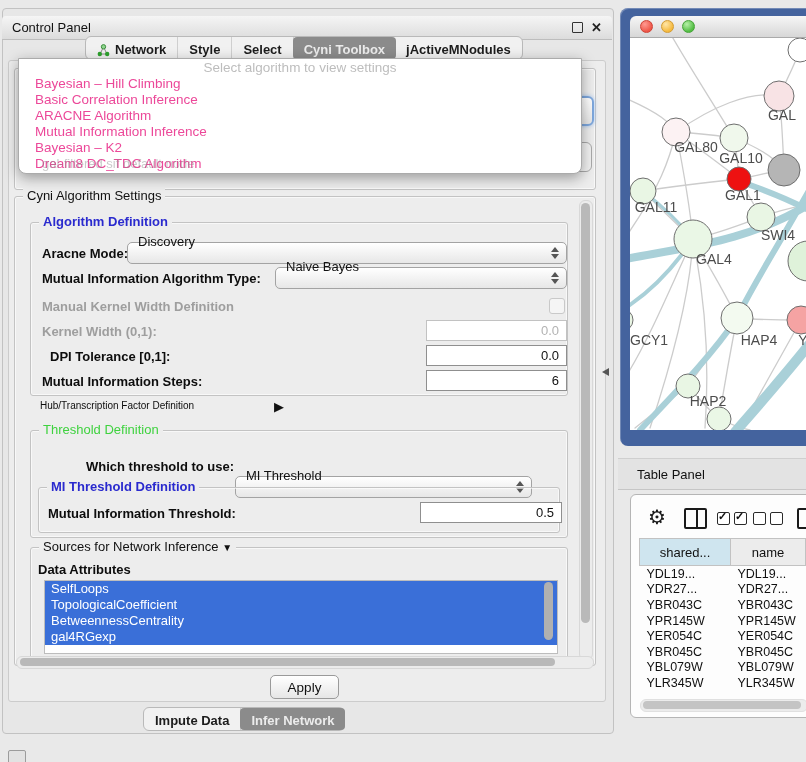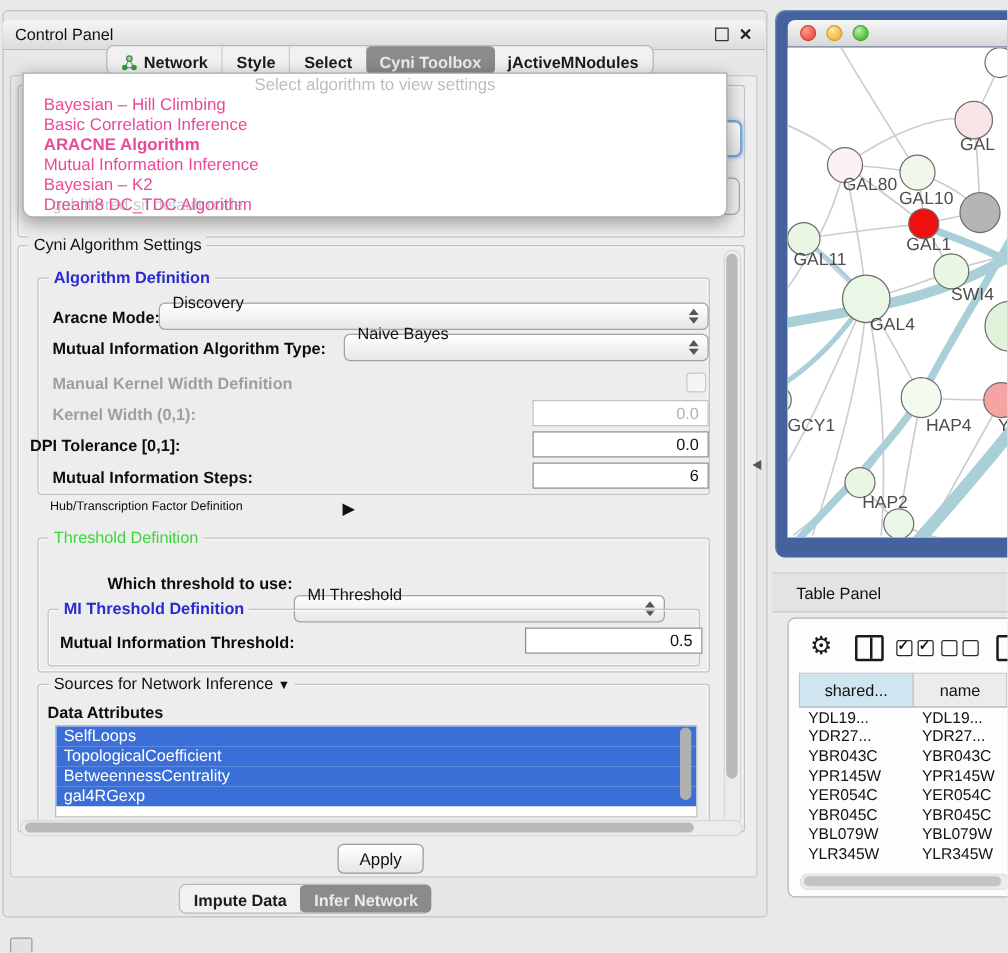--- a/index.html
+++ b/index.html
@@ -40,21 +40,21 @@
   
   .field{background:#fff;border:1px solid #8f8f8f;font-size:13px;display:flex;align-items:center;
          justify-content:flex-end;padding:0 7px;box-sizing:border-box;height:21px}
   .field.dis{border-color:#c2c2c2;color:#b3b3b3}
   .checkbox{width:14px;height:14px;border:1px solid #c9c9c9;border-radius:3px;background:#f5f5f5}
   
   .popup{left:18px;top:58px;width:562px;height:114px;background:#fff;border:1px solid #ababab;
          border-radius:0 0 8px 8px;box-shadow:0 4px 14px rgba(0,0,0,.35);z-index:30;overflow:hidden}
   .popup .ph{font-size:13.5px;color:#bdbdbd;text-align:center;line-height:17px}
   .popup .it{font-size:13.5px;color:#ec4899;line-height:16px;padding-left:16px;white-space:nowrap}
-  .popup .it.sel{font-weight:bold}
+  .popup .it.sel{font-weight:normal}
   .ghosttext{z-index:31;font-size:13px;color:#8a8a8a;opacity:.45;pointer-events:none;white-space:nowrap}
   
   .attrlist{background:#fff;border:1px solid #bdbdbd;overflow:hidden}
   .attrlist .li{background:#3a6fd8;color:#fff;font-size:13px;line-height:16px;padding-left:6px;white-space:nowrap}
   
   .sbtrack{background:#ececec;border:1px solid #d8d8d8;border-radius:6px}
   .sbthumb{background:#b9b9b9;border-radius:6px}
   
   .btn{background:linear-gradient(#ffffff,#e6e6e6);border:1px solid #9a9a9a;border-radius:5px;
        font-size:13.5px;display:flex;align-items:center;justify-content:center}
@@ -181,21 +181,21 @@
 </div>
 
 <div class="abs lbl dis" style="left:42px;top:299px">Manual Kernel Width Definition</div>
 <div class="abs checkbox" style="left:549px;top:298px"></div>
 
 <div class="abs lbl dis" style="left:42px;top:324px">Kernel Width (0,1):</div>
 <div class="abs field dis" style="left:426px;top:320px;width:141px">
   <span>0.0</span>
 </div>
 
-<div class="abs lbl" style="left:24px;top:349px">DPI Tolerance [0,1]:</div>
+<div class="abs lbl" style="left:50px;top:349px">DPI Tolerance [0,1]:</div>
 <div class="abs field" style="left:426px;top:345px;width:141px">
   <span>0.0</span>
 </div>
 
 <div class="abs lbl" style="left:42px;top:374px">Mutual Information Steps:</div>
 <div class="abs field" style="left:426px;top:370px;width:141px">
   <span>6</span>
 </div>
 
 <div class="abs plain" style="left:40px;top:400px">Hub/Transcription Factor Definition</div>

